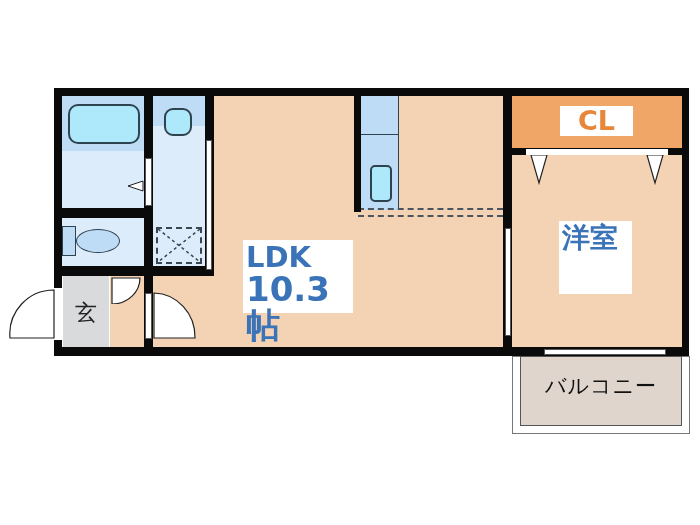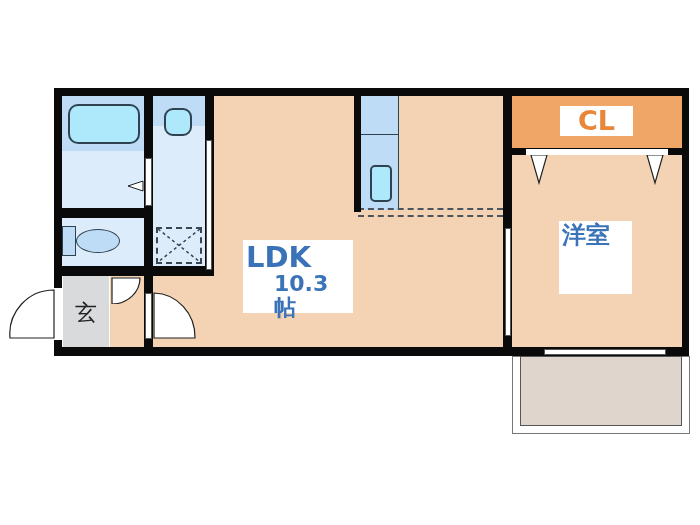--- a/index.html
+++ b/index.html
@@ -94,29 +94,30 @@
   <svg class="abs" style="left:110px;top:276px;" width="32" height="28">
       <path d="M2,2 L30,2 A28,26 0 0 1 2,28 Z" fill="#fff" stroke="#222" stroke-width="1.2"></path>
     </svg>
   <div class="abs door-panel" style="left:145px;top:293px;width:7px;height:46px;border:1px solid #555;"></div>
   <svg class="abs" style="left:153px;top:292px;" width="44" height="48">
       <path d="M1,1 A42,44 0 0 1 42,46 L1,46 Z" fill="#fff" stroke="#222" stroke-width="1.2"></path>
     </svg>
 
   <div class="abs balcony-rail" style="left:512px;top:356px;width:178px;height:78px;"></div>
   <div class="abs balcony" style="left:520px;top:356px;width:162px;height:70px;"></div>
+  <div class="abs" style="left:520px;top:372px;width:162px;text-align:center;font-size:21px;color:#111;letter-spacing:1px;">バルコニー</div>
 
   <div class="abs label-box" style="left:560px;top:106px;width:73px;height:30px;text-align:center;">
     <span style="color:#e8863a;font-size:27px;line-height:30px;">CL</span>
   </div>
 
   <div class="abs label-box" style="left:243px;top:240px;width:110px;height:73px;padding:2px 3px;">
     <div style="font-size:29px;">LDK</div>
-    <div style="font-size:22px;margin-left:28px;">10.3帖</div>
+    <div style="font-size:34px;">10.3帖</div>
   </div>
 
   <div class="abs label-box" style="left:559px;top:221px;width:73px;height:73px;padding:2px 3px;">
-    <div style="font-size:24px;">洋室</div>
+    <div style="font-size:28px;">洋室</div>
   </div>
 
   <div class="abs" style="left:63px;top:298px;width:46px;text-align:center;font-size:22px;color:#222;">玄</div>
 
 </div>
 
 </body></html>

